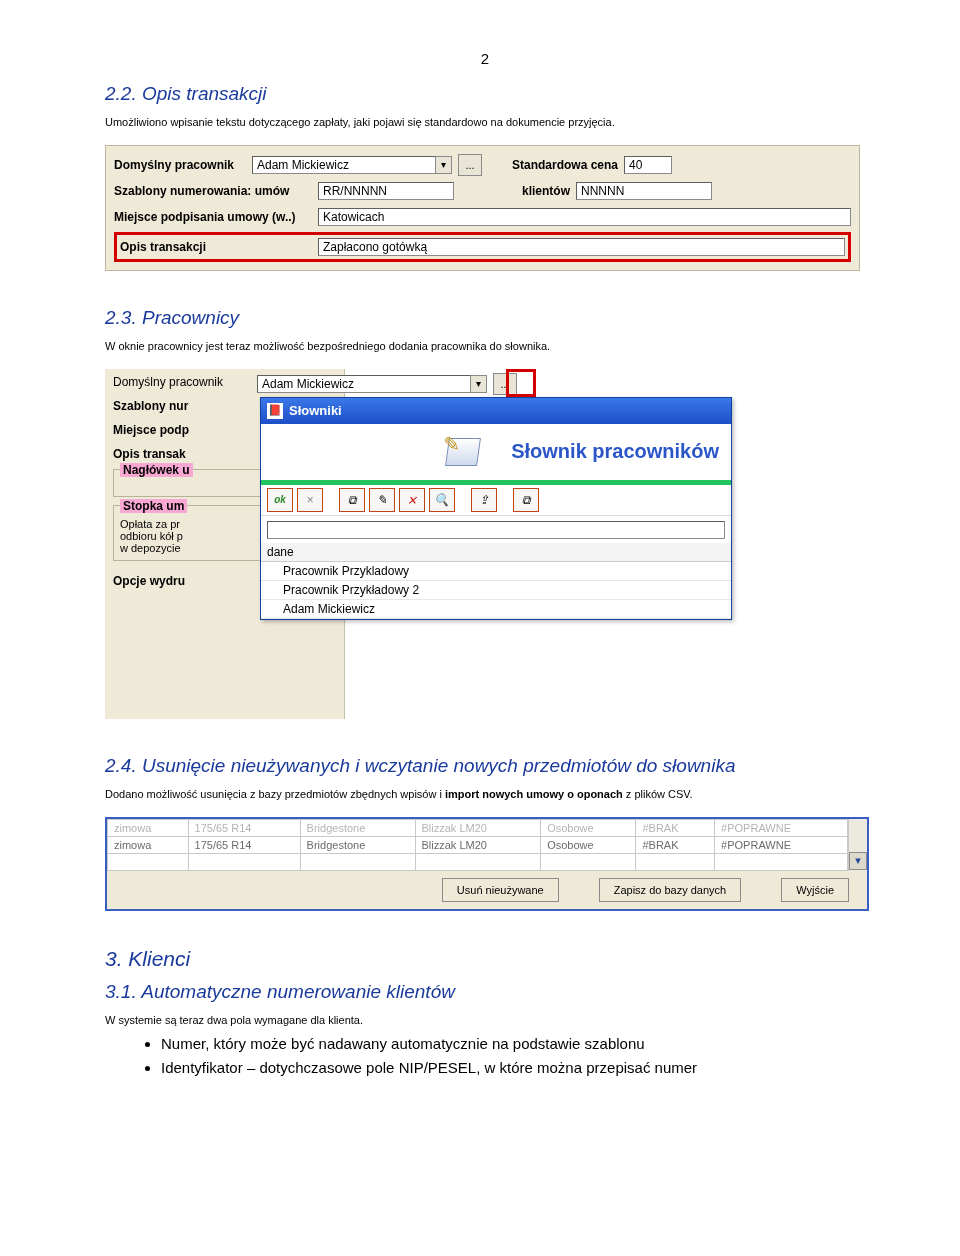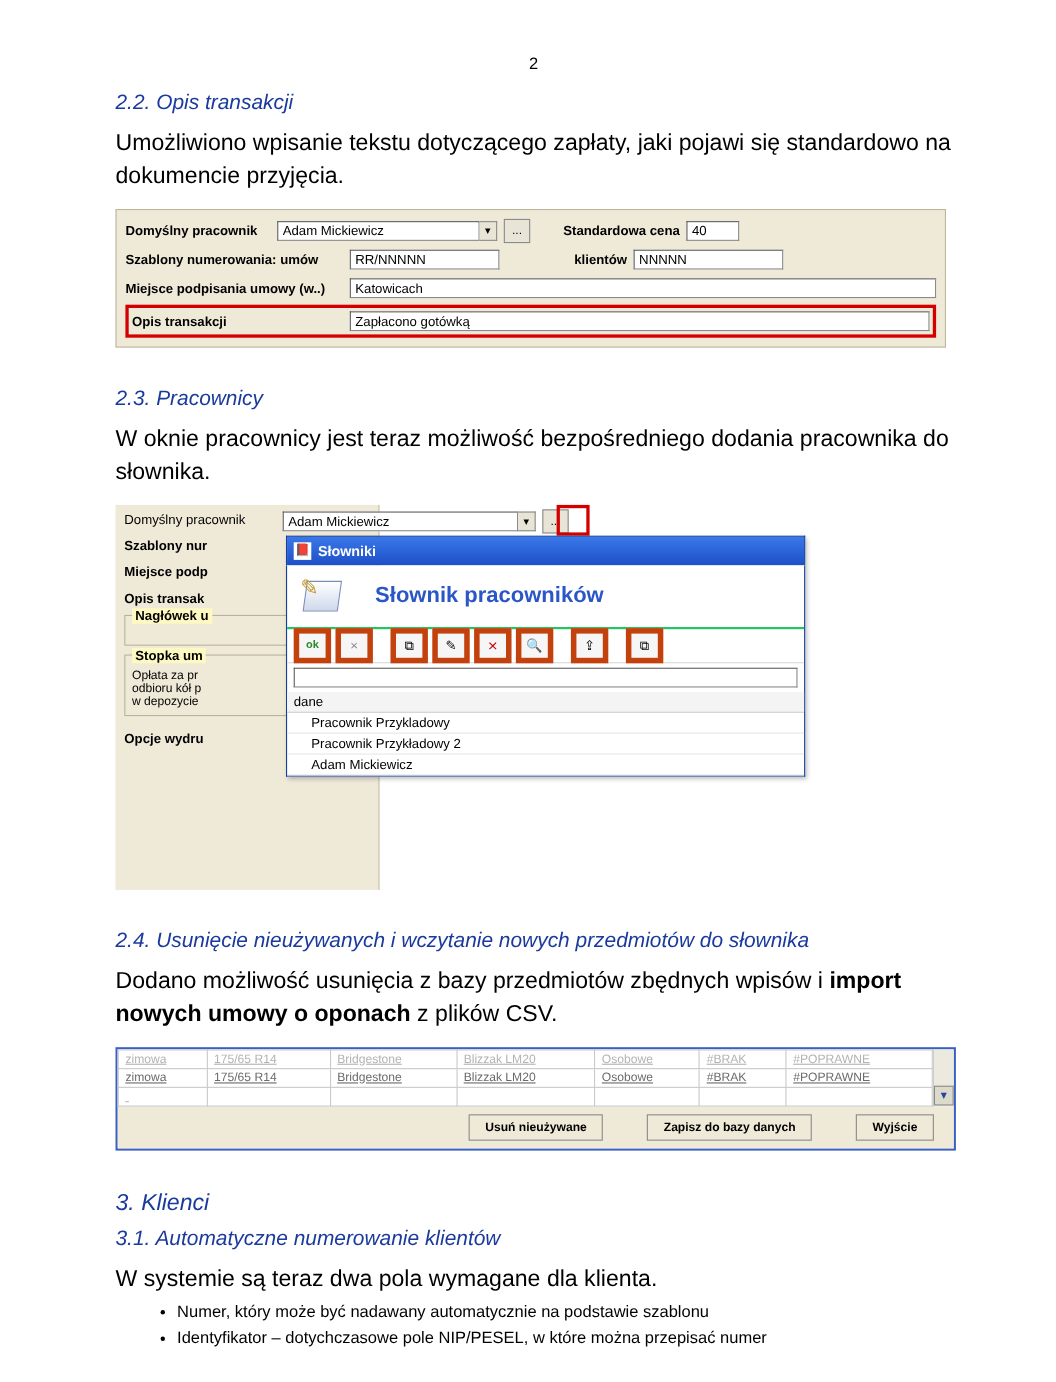--- a/index.html
+++ b/index.html
@@ -21,21 +21,21 @@
     margin-bottom: 16px;
   }
   h2.sec {
     color: #1a3a9c;
     font-size: 19px;
     font-style: italic;
     font-weight: normal;
     margin: 0 0 10px 0;
   }
   .body-text {
-    font-size: 21px;
+    font-size: 11px;
     line-height: 1.45;
     margin: 0 0 14px 0;
   }
   .bold { font-weight: bold; }
   .screenshot {
     margin: 10px 0 36px 0;
   }
 
   
   .form1 {
@@ -116,21 +116,21 @@
     padding: 6px 0 0 8px;
     box-sizing: border-box;
   }
   .form2bg .lbl2 { font-weight: bold; margin-top: 10px; display:block; }
   .groupbox {
     border: 1px solid #b9b39a;
     margin: 8px 4px 8px 0;
     padding: 6px 4px 6px 6px;
     font-size: 11px;
   }
-  .groupbox-title { font-weight: bold; font-size: 12px; position: relative; top: -13px; background:#fef9c3; padding:0 3px; }
+  .groupbox-title { font-weight: bold; font-size: 12px; position: relative; top: -13px; background:#f9a8d4; padding:0 3px; }
   .groupbox .content { margin-top: -8px; }
   .redbox2 {
     position: absolute;
     left: 401px; top: 0;
     width: 24px; height: 22px;
     border: 3px solid #d40000;
   }
   .topcombo {
     position: absolute;
     left: 152px; top: 4px;
@@ -164,25 +164,26 @@
     font-size: 11px;
   }
   .dialog-body {
     background: #fff;
     border: 1px solid #1040a0;
     border-top: none;
     padding: 0;
   }
   .dlg-header {
     height: 56px;
-    border-bottom: 2px solid #22c55e;
+    border-bottom: 5px solid #22c55e;
     display: flex;
     align-items: center;
     gap: 28px;
     padding: 0 12px;
+    justify-content: flex-end;
   }
   .dlg-header .big-icon {
     width: 40px; height: 40px;
     display: inline-block;
     position: relative;
   }
   .big-icon::before {
     content: "";
     position: absolute;
     left: 4px; top: 6px;
@@ -207,24 +208,25 @@
   .toolbar2 {
     height: 30px;
     display: flex;
     align-items: center;
     gap: 4px;
     padding: 0 6px;
     border-bottom: 1px solid #d9d9d9;
   }
   .tb-btn {
     width: 24px; height: 22px;
-    border: 5px solid #c2410c;
+    border: 1px solid #c2410c;
     background: #f6f6f6;
     display: inline-flex; align-items: center; justify-content: center;
     font-size: 12px;
+    font-style: italic;
   }
   .tb-sep { width: 8px; }
   .searchrow {
     padding: 4px 6px;
   }
   .searchrow .input-sunken { width: 100%; }
   .dlg-table {
     border-collapse: collapse;
     width: 100%;
     font-family: Tahoma, Arial, sans-serif;
@@ -251,21 +253,20 @@
   }
   .grid3 {
     width: 100%;
     border-collapse: collapse;
     background: #fff;
   }
   .grid3 td {
     border: 1px solid #c9c9c9;
     padding: 2px 6px;
     color: #6b6b6b;
-    text-decoration: underline;
   }
   .grid3 tr.disabled td { color: #b3b3b3; }
   .grid3-wrap { display:flex; }
   .grid3-wrap table { flex:1; }
   .vscroll {
     width: 18px;
     background: #eceade;
     border-left: 1px solid #c9c9c9;
     display: flex;
     flex-direction: column;
@@ -290,21 +291,21 @@
     gap: 40px;
     padding: 0 18px;
   }
   .winbtn {
     height: 22px;
     padding: 0 14px;
     background: #efe9d8;
     border: 1px solid #8a8a8a;
     font-family: Tahoma, Arial, sans-serif;
     font-size: 11px;
-    font-weight: bold;
+    font-weight: normal;
     display: inline-flex;
     align-items: center;
   }
 
   ul.bullets {
     margin: 4px 0 0 0;
     padding-left: 56px;
     font-size: 15px;
     line-height: 1.45;
   }

